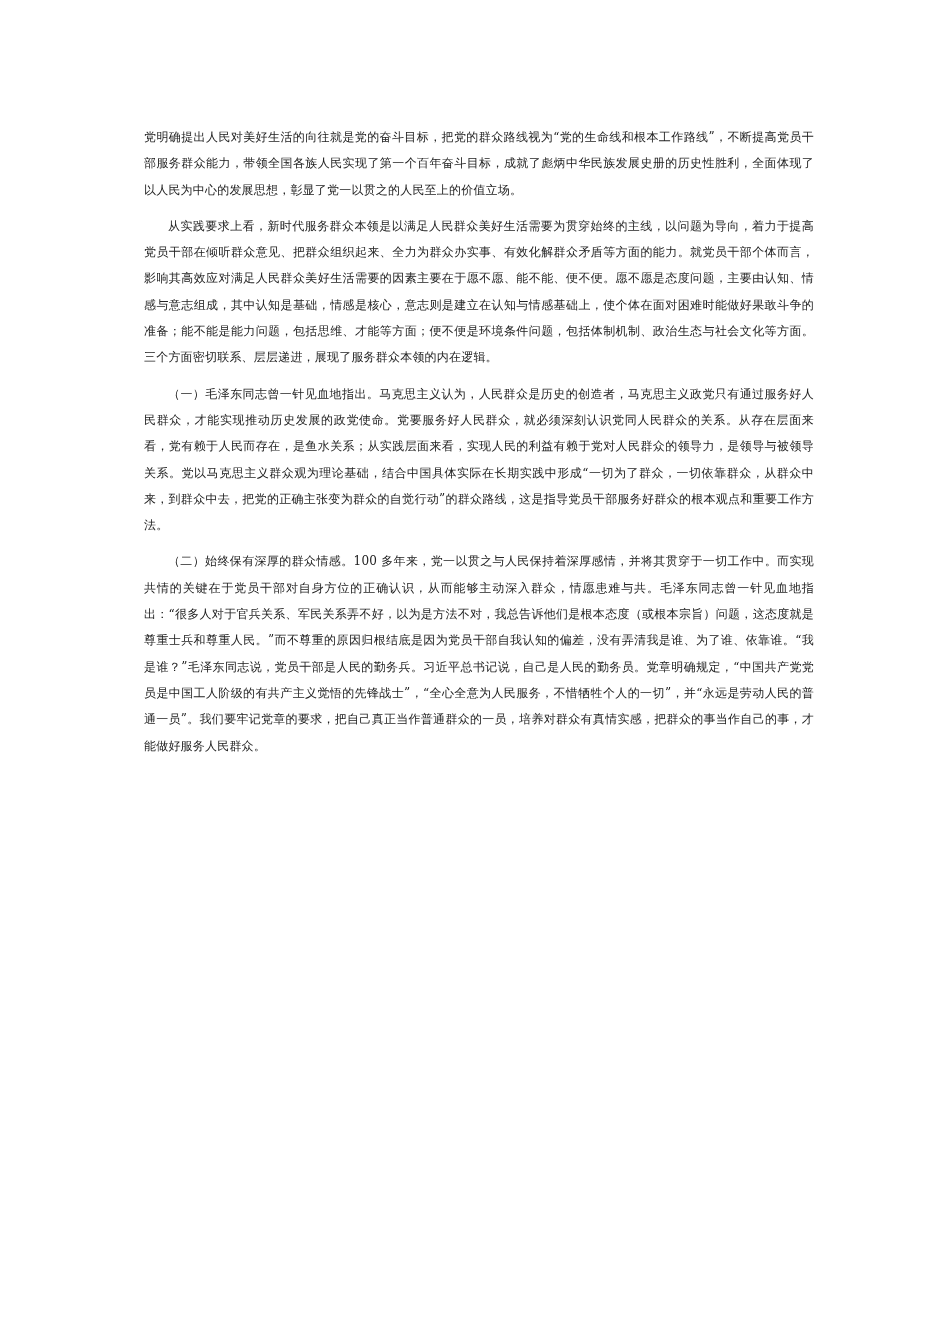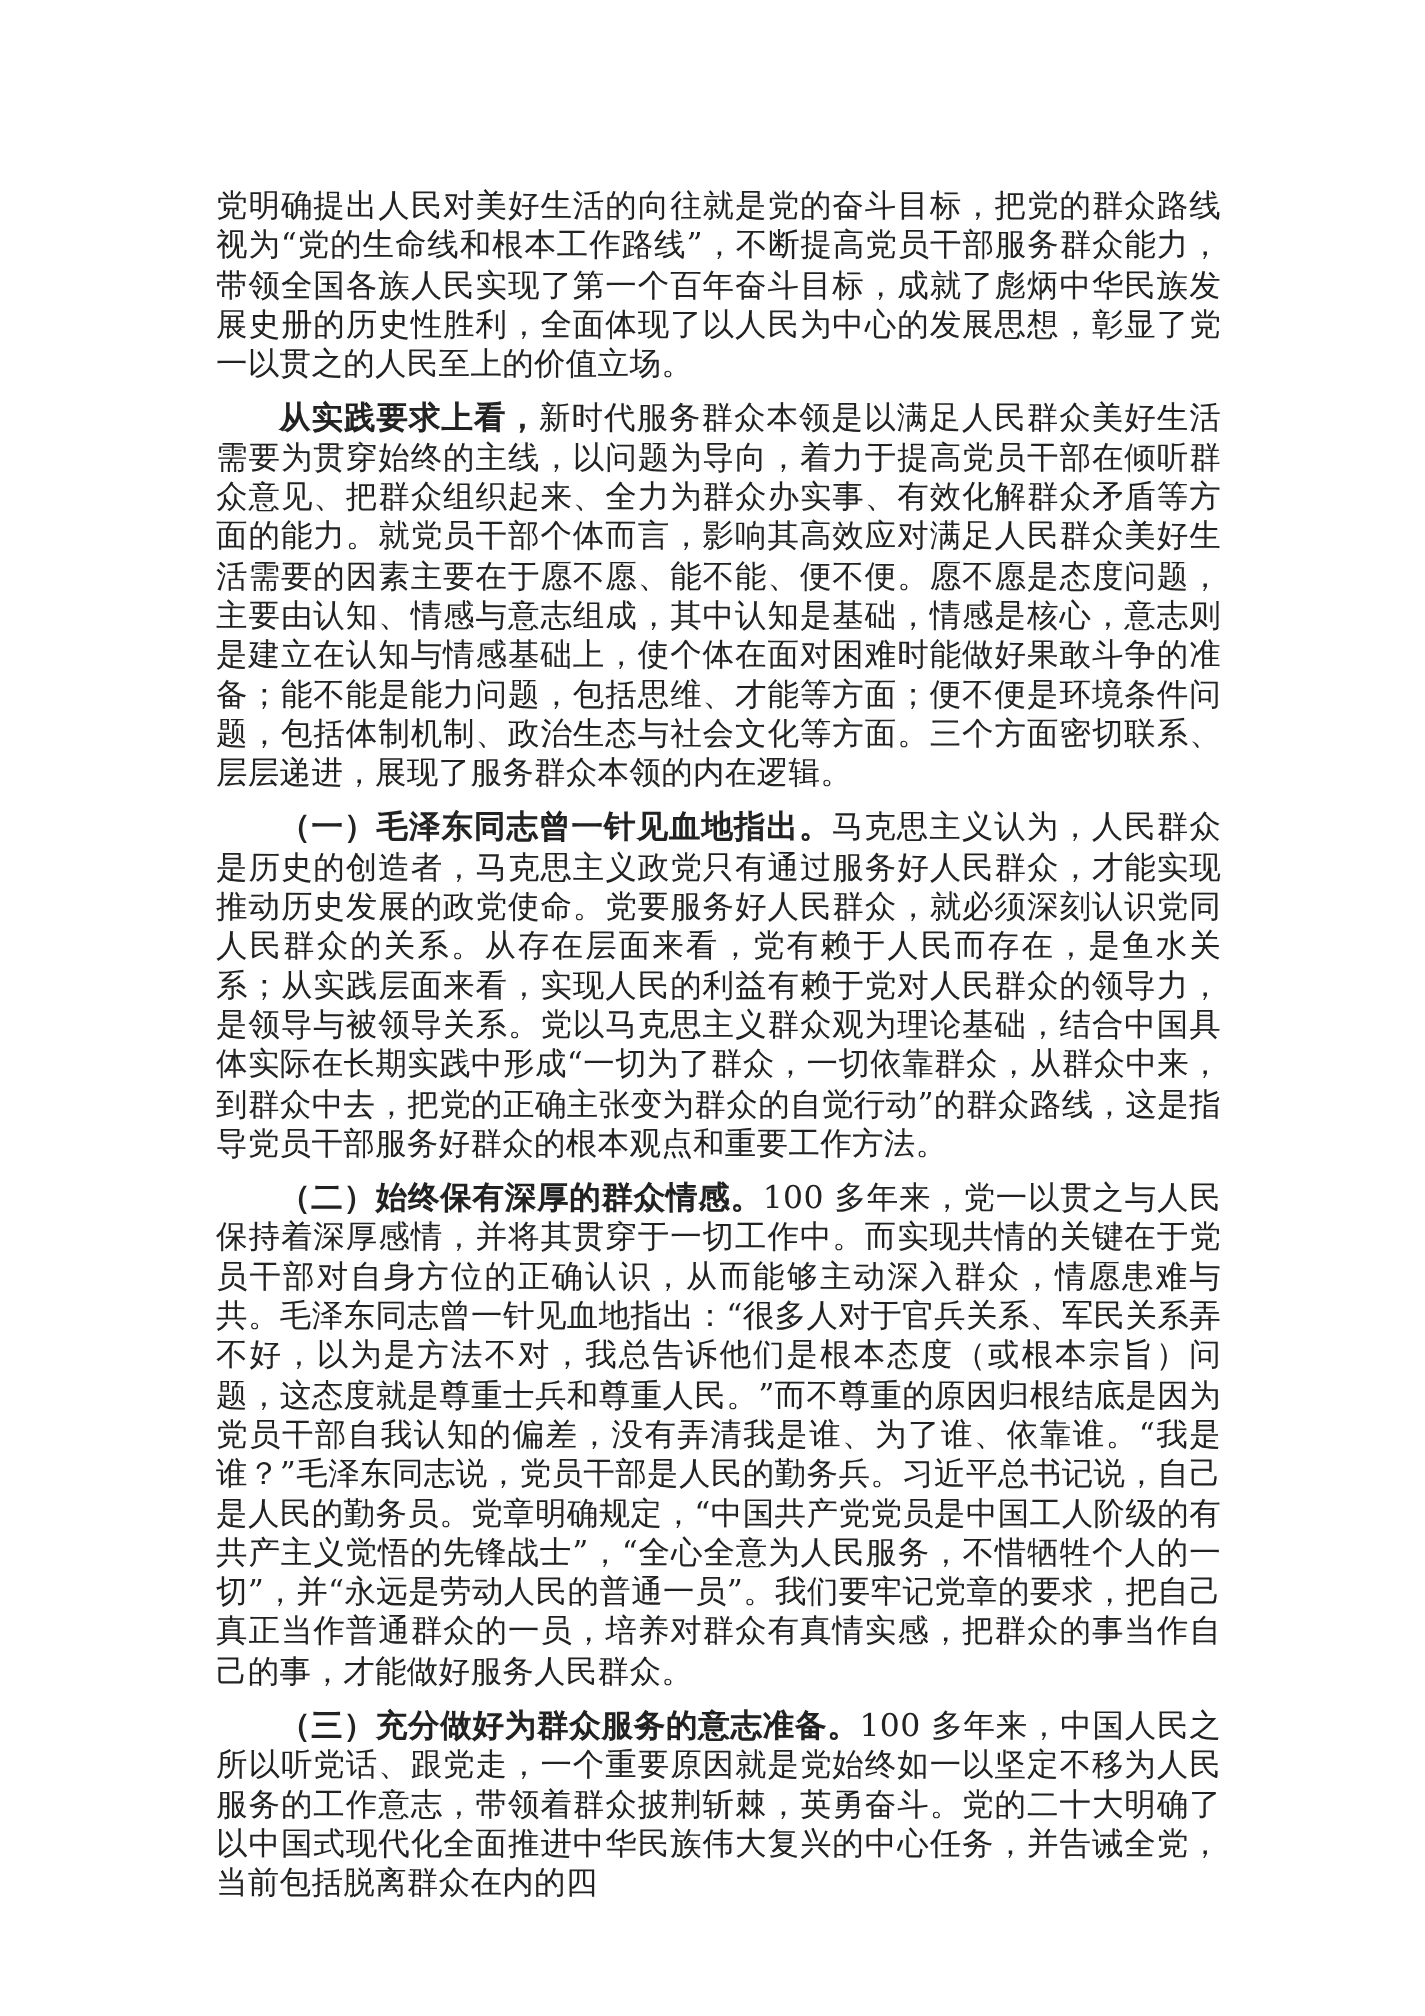--- a/index.html
+++ b/index.html
@@ -3,29 +3,29 @@
 <meta charset="utf-8">
 <style>
   html, body { margin: 0; padding: 0; background: #ffffff; }
   body { width: 950px; height: 1344px; position: relative; overflow: hidden; }
   .page {
     position: absolute;
     left: 144px;
     top: 124px;
     width: 670px;
     font-family: "DejaVu Serif", "Liberation Serif", serif;
-    font-size: 21px;
+    font-size: 12px;
     line-height: 26.3px;
     color: #222222;
     text-align: justify;
     letter-spacing: 0.2px;
   }
   .para { margin: 0 0 10px 0; }
   .indent { text-indent: 2em; }
-  .bold { font-weight: bold; }
+  .bold { font-weight: normal; }
   .heading { font-weight: bold; text-indent: 2em; margin: 0 0 10px 0; }
 </style>
 </head>
 <body>
 
 <div class="page">
   <p class="para">
     <span>党明确提出人民对美好生活的向往就是党的奋斗目标，把党的群众路线视为“党的生命线和根本工作路线”，不断提高党员干部服务群众能力，带领全国各族人民实现了第一个百年奋斗目标，成就了彪炳中华民族发展史册的历史性胜利，全面体现了以人民为中心的发展思想，彰显了党一以贯之的人民至上的价值立场。</span>
   </p>
 
@@ -36,16 +36,13 @@
 
 
   <p class="para indent">
     <span class="bold">（一）毛泽东同志曾一针见血地指出。</span><span>马克思主义认为，人民群众是历史的创造者，马克思主义政党只有通过服务好人民群众，才能实现推动历史发展的政党使命。党要服务好人民群众，就必须深刻认识党同人民群众的关系。从存在层面来看，党有赖于人民而存在，是鱼水关系；从实践层面来看，实现人民的利益有赖于党对人民群众的领导力，是领导与被领导关系。党以马克思主义群众观为理论基础，结合中国具体实际在长期实践中形成“一切为了群众，一切依靠群众，从群众中来，到群众中去，把党的正确主张变为群众的自觉行动”的群众路线，这是指导党员干部服务好群众的根本观点和重要工作方法。</span>
   </p>
 
   <p class="para indent">
     <span class="bold">（二）始终保有深厚的群众情感。</span><span>100 多年来，党一以贯之与人民保持着深厚感情，并将其贯穿于一切工作中。而实现共情的关键在于党员干部对自身方位的正确认识，从而能够主动深入群众，情愿患难与共。毛泽东同志曾一针见血地指出：“很多人对于官兵关系、军民关系弄不好，以为是方法不对，我总告诉他们是根本态度（或根本宗旨）问题，这态度就是尊重士兵和尊重人民。”而不尊重的原因归根结底是因为党员干部自我认知的偏差，没有弄清我是谁、为了谁、依靠谁。“我是谁？”毛泽东同志说，党员干部是人民的勤务兵。习近平总书记说，自己是人民的勤务员。党章明确规定，“中国共产党党员是中国工人阶级的有共产主义觉悟的先锋战士”，“全心全意为人民服务，不惜牺牲个人的一切”，并“永远是劳动人民的普通一员”。我们要牢记党章的要求，把自己真正当作普通群众的一员，培养对群众有真情实感，把群众的事当作自己的事，才能做好服务人民群众。</span>
   </p>
 
-  <p class="para indent">
-    <span class="bold">（三）充分做好为群众服务的意志准备。</span><span>100 多年来，中国人民之所以听党话、跟党走，一个重要原因就是党始终如一以坚定不移为人民服务的工作意志，带领着群众披荆斩棘，英勇奋斗。党的二十大明确了以中国式现代化全面推进中华民族伟大复兴的中心任务，并告诫全党，当前包括脱离群众在内的四</span>
-  </p>
 </div>
 
 </body></html>

